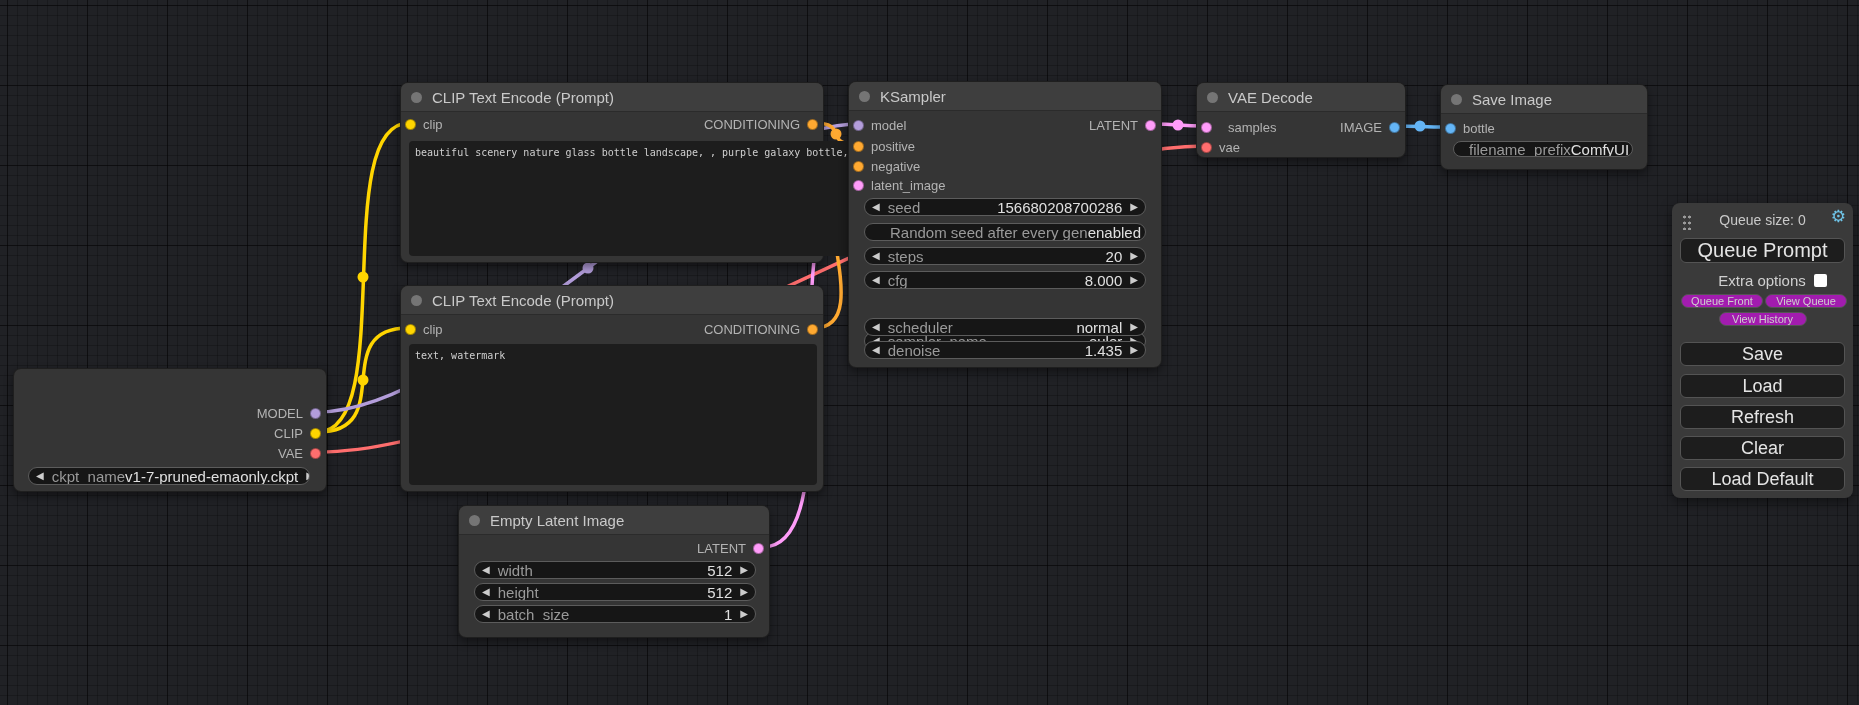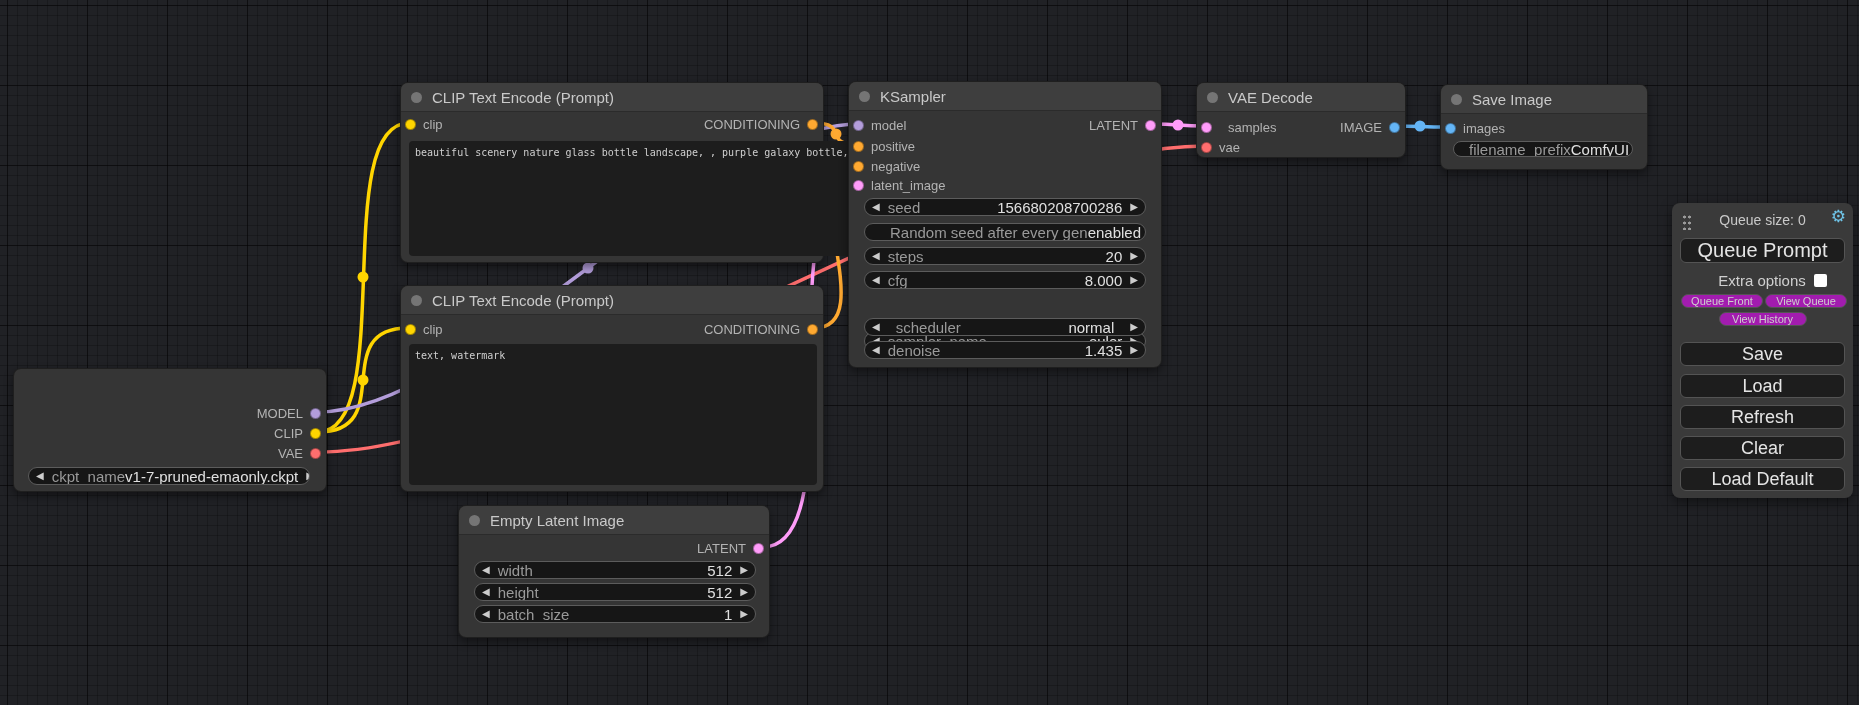--- a/index.html
+++ b/index.html
@@ -234,21 +234,21 @@
       <span class="wlabel">cfg</span>
       <span class="wvalue">8.000</span>
       <span class="arr arr-r"></span>
     </div>
     <div class="widget" style="left:15px;right:15px;top:212px;margin-top:38px;">
       <span class="arr arr-l"></span>
       <span class="wlabel">sampler_name</span>
       <span class="wvalue">euler</span>
       <span class="arr arr-r"></span>
     </div>
-    <div class="widget" style="left:15px;right:15px;top:236px;gap:8px;">
+    <div class="widget" style="left:15px;right:15px;top:236px;">
       <span class="arr arr-l"></span>
       <span class="wlabel">scheduler</span>
       <span class="wvalue">normal</span>
       <span class="arr arr-r"></span>
     </div>
     <div class="widget" style="left:15px;right:15px;top:259px;">
       <span class="arr arr-l"></span>
       <span class="wlabel">denoise</span>
       <span class="wvalue">1.435</span>
       <span class="arr arr-r"></span>
@@ -274,21 +274,21 @@
     </div>
   </div>
 
   <div class="node" style="left:1440px;top:84px;width:208px;height:86px;">
     <div class="nhead">
       <span class="ndot"></span>
       <span class="ntitle">Save Image</span>
     </div>
     <div class="port in" style="top:33px;">
       <span class="pdot" style="background: rgb(100, 181, 246);"></span>
-      <span class="plabel">images</span>
+      <span class="plabel">bottle</span>
     </div>
     <div class="widget" style="left:12px;right:14px;top:56px;height:16px;">
       <span class="wlabel" style="margin-left:8px;">filename_prefix</span>
       <span class="wvalue" style="margin-right:14px;">ComfyUI</span>
     </div>
   </div>
 
   <div class="qpanel" style="left:1672px;top:203px;width:181px;height:295px;">
     <span class="qhandle"></span>
     <span class="qsize">Queue size: 0</span>

